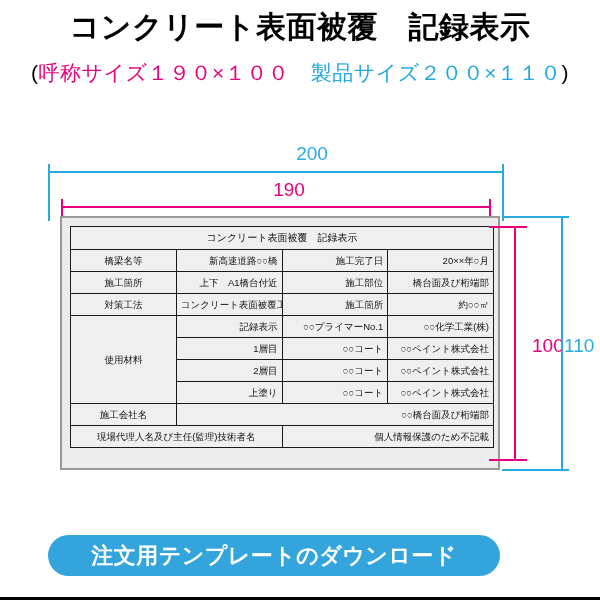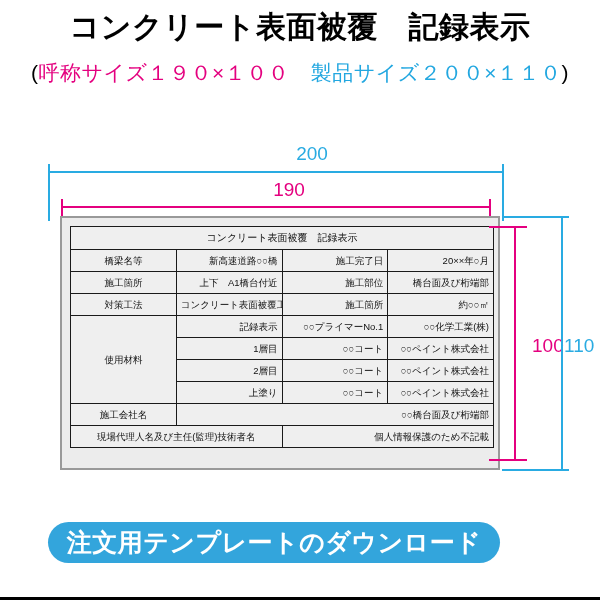--- a/index.html
+++ b/index.html
@@ -90,26 +90,26 @@
     line-height:22px;
   }
   .sign-table td.lbl{text-align:center;}
   .sign-table td.mid{text-align:center;}
   .sign-table td.val{text-align:right;}
   .sign-table td.vmerge{text-align:center;vertical-align:middle;}
 
   
   .dl-button{
     position:absolute;
-    left:48px;top:522px;
+    left:48px;top:535px;
     width:452px;height:41px;
     background:#33A5DC;
     border-radius:21px;
     color:#ffffff;
-    font-size:25px;
+    font-size:22px;
     font-weight:bold;
     letter-spacing:0.5px;
     display:flex;align-items:center;justify-content:center;
     box-sizing:border-box;
     cursor:pointer;
     white-space:nowrap;
   }
 </style>
 </head>
 <body>

